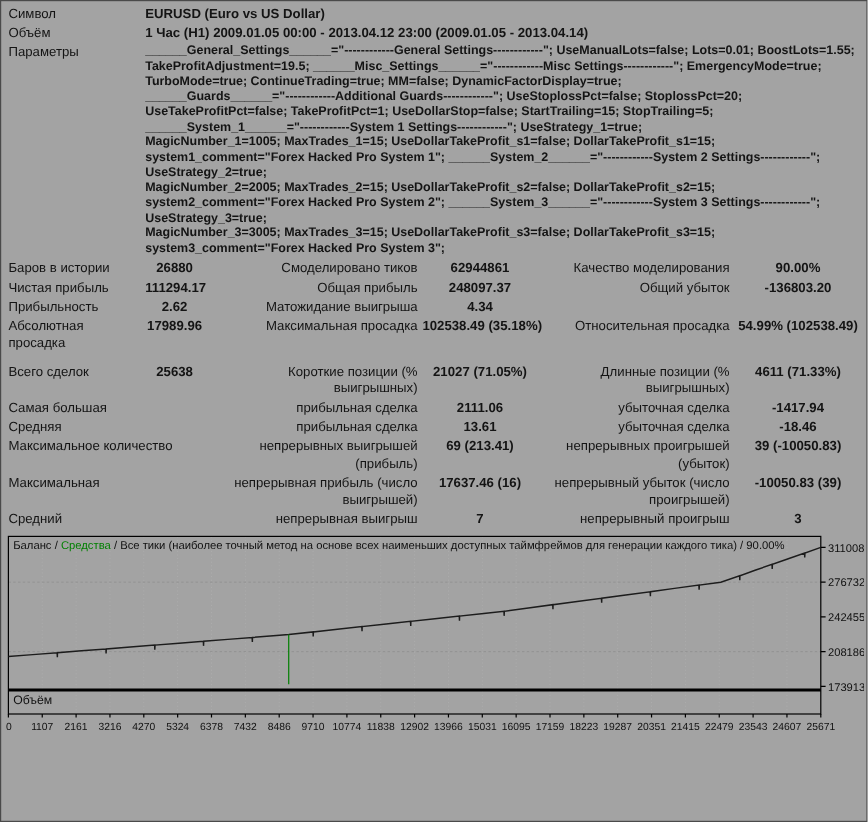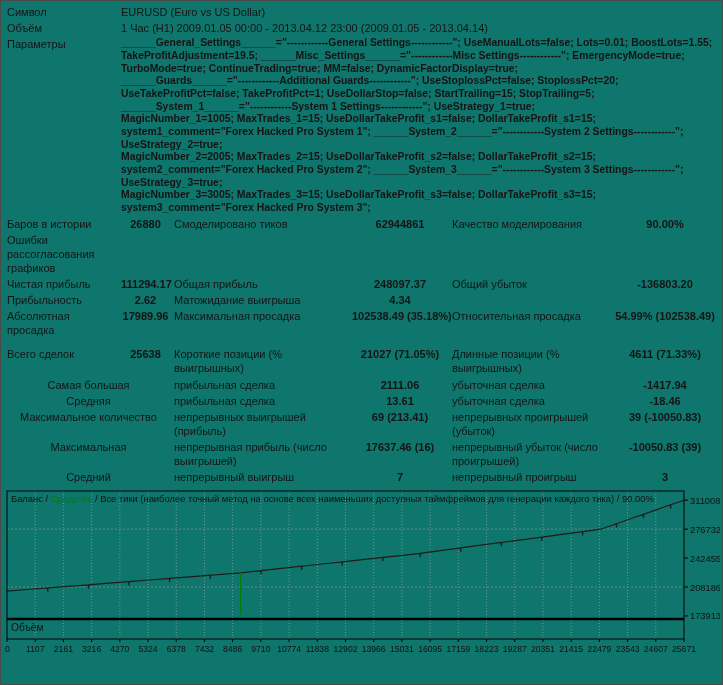--- a/index.html
+++ b/index.html
@@ -1,24 +1,24 @@
 <!DOCTYPE html>
 <html><head>
 <meta charset="utf-8">
 <style>
   html,body{margin:0;padding:0;background:#fff;}
-  .page{position:relative;width:721px;height:683px;border:1px solid #4a4a4a;background:#0f766e;
+  .page{position:relative;width:721px;height:683px;border:1px solid #4a4a4a;background:#a3a3a3;
         font-family:"Liberation Sans","DejaVu Sans",sans-serif;font-size:11px;color:#141414;overflow:hidden;}
   table.rpt{border-collapse:collapse;width:715px;margin:3px 0 0 4px;table-layout:fixed;}
   table.rpt td{padding:1px 2px;vertical-align:top;line-height:1.28;}
   td.lab{text-align:left;}
-  td.labr{text-align:center;}
+  td.labr{text-align:left;}
   td.val{font-weight:bold;text-align:center;white-space:nowrap;}
-  td.vall{font-weight:normal;text-align:left;white-space:nowrap;}
-  td.l2{padding-left:5px;}
+  td.vall{font-weight:bold;text-align:left;white-space:nowrap;}
+  td.l2{padding-left:5px;text-align:right;}
   .params div{font-size:10.4px;line-height:1.22;word-break:break-word;}
   .spacer td{height:6px;padding:0;}
   .chart-wrap{margin:4px 0 0 2px;}
   svg text{font-family:"Liberation Sans","DejaVu Sans",sans-serif;}
 </style>
 </head>
 <body>
 
 <div class="page">
   <table class="rpt">
@@ -55,28 +55,20 @@
         </tr>
         <tr>
           <td class="lab">Баров в истории</td>
           <td class="val">26880</td>
           <td class="lab l2">Смоделировано тиков</td>
           <td class="val">62944861</td>
           <td class="lab l2">Качество моделирования</td>
           <td class="val">90.00%</td>
         </tr>
         <tr>
-          <td class="lab">Ошибки рассогласования графиков</td>
-          <td class="val"></td>
-          <td class="lab l2"></td>
-          <td class="val"></td>
-          <td class="lab l2"></td>
-          <td class="val"></td>
-        </tr>
-        <tr>
           <td class="lab">Чистая прибыль</td>
           <td class="val">111294.17</td>
           <td class="lab l2">Общая прибыль</td>
           <td class="val">248097.37</td>
           <td class="lab l2">Общий убыток</td>
           <td class="val">-136803.20</td>
         </tr>
         <tr>
           <td class="lab">Прибыльность</td>
           <td class="val">2.62</td>
@@ -127,21 +119,21 @@
         </tr>
         <tr>
           <td class="labr" colspan="2">Максимальная</td>
           <td class="lab l2">непрерывная прибыль (число выигрышей)</td>
           <td class="val">17637.46 (16)</td>
           <td class="lab l2">непрерывный убыток (число проигрышей)</td>
           <td class="val">-10050.83 (39)</td>
         </tr>
         <tr>
           <td class="labr" colspan="2">Средний</td>
-          <td class="lab l2">непрерывный выигрыш</td>
+          <td class="lab l2">непрерывная выигрыш</td>
           <td class="val">7</td>
           <td class="lab l2">непрерывный проигрыш</td>
           <td class="val">3</td>
         </tr>
       </tbody>
   </table>
   <div class="chart-wrap">
     <svg id="chart-svg" width="717" height="178">
         <line x1="32.20833333333333" y1="2" x2="32.20833333333333" y2="150" stroke="#b0b0b0" stroke-width="0.6" stroke-dasharray="1,2"></line>
         <line x1="60.416666666666664" y1="2" x2="60.416666666666664" y2="150" stroke="#b0b0b0" stroke-width="0.6" stroke-dasharray="1,2"></line>

